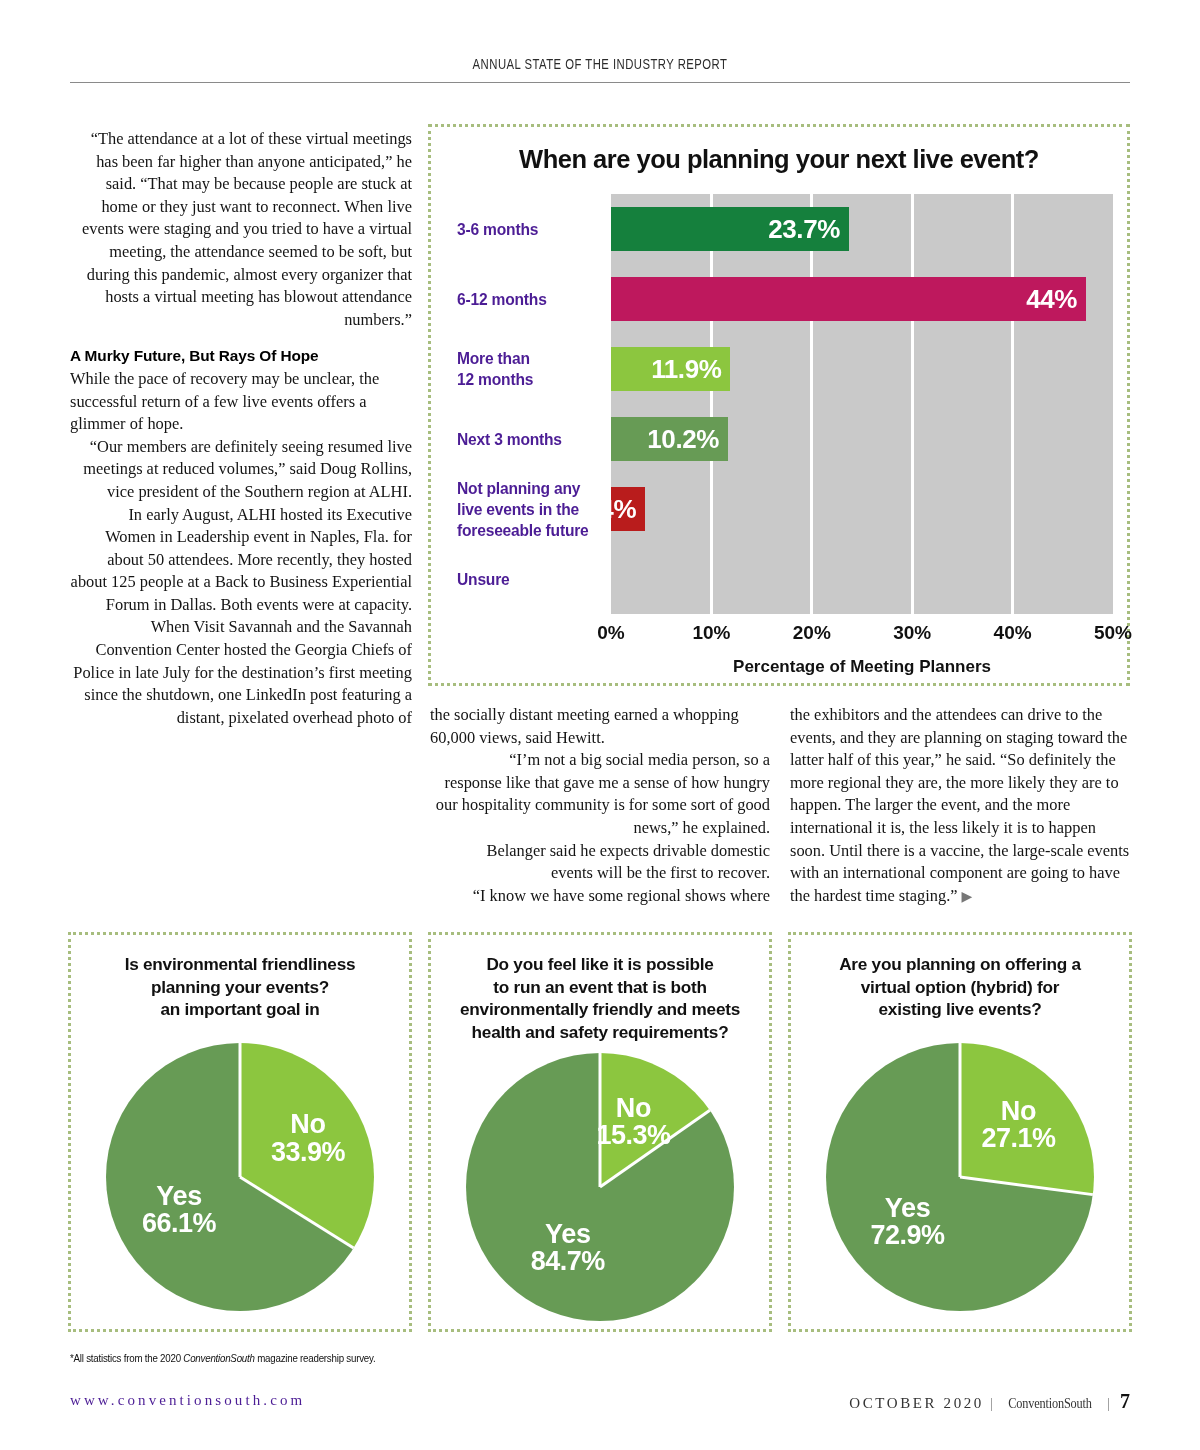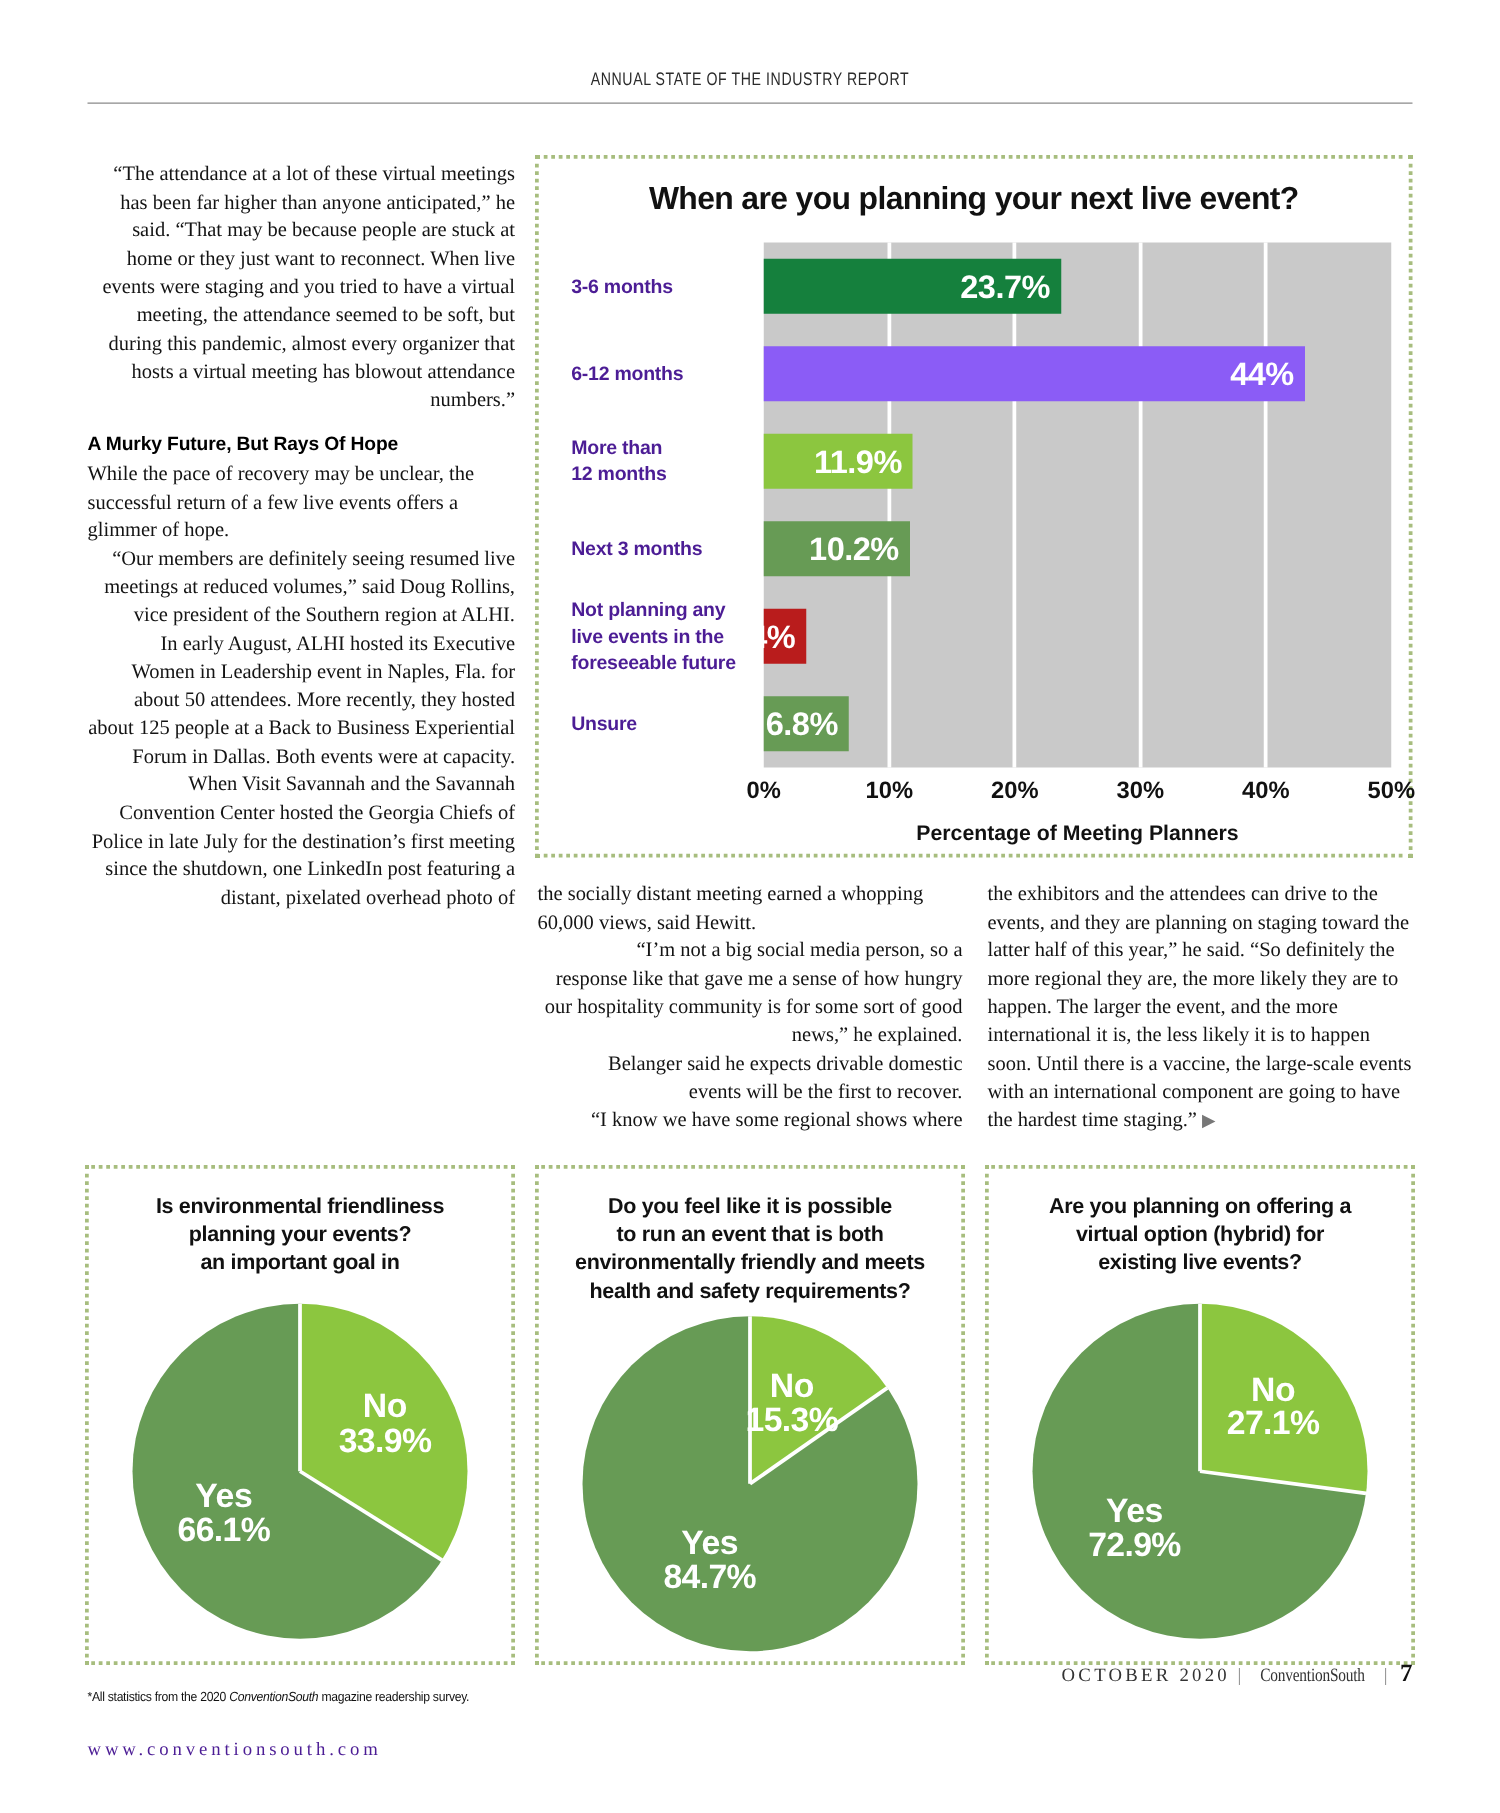--- a/index.html
+++ b/index.html
@@ -185,21 +185,21 @@
   }
   #footnote i{font-style:italic;}
   #footer-left{
     position:absolute;left:70px;top:1392px;
     font-family:"Liberation Serif", serif;
     font-size:15px;
     letter-spacing:3.1px;
     color:#4c1d95;
   }
   #footer-right{
-    position:absolute;right:70px;top:1328px;
+    position:absolute;right:70px;top:1390px;
     font-family:"Liberation Serif", serif;
     font-size:15px;
     color:#333;
     white-space:nowrap;
     margin-left:16px;
   }
   #footer-right .fr-month{letter-spacing:2.6px;}
   #footer-right .fr-sep{margin:0 6px;color:#888;}
   #footer-right .fr-brand{
     font-family:"Liberation Serif", serif;
@@ -248,42 +248,37 @@
         <div class="gridline" style="left: 98.9px;"></div>
         <div class="gridline" style="left: 199.3px;"></div>
         <div class="gridline" style="left: 299.7px;"></div>
         <div class="gridline" style="left: 400.1px;"></div>
         <div class="bar-row" style="top: 0px; height: 70px;">
           <div class="bar" style="width: 237.948px; background: #15803d; top: 13px;">
             <span class="bar-val">23.7%</span>
           </div>
         </div>
         <div class="bar-row" style="top: 70px; height: 70px;">
-          <div class="bar" style="width: 433px; background: #8b5cf6; top: 13px;">
+          <div class="bar" style="width: 475px; background: #be185d; top: 13px;">
             <span class="bar-val">44%</span>
           </div>
         </div>
         <div class="bar-row" style="top: 140px; height: 70px;">
           <div class="bar" style="width: 119.476px; background: rgb(140, 198, 63); top: 13px;">
             <span class="bar-val">11.9%</span>
           </div>
         </div>
         <div class="bar-row" style="top: 210px; height: 70px;">
           <div class="bar" style="width: 117px; background: rgb(103, 155, 85); top: 13px;">
             <span class="bar-val">10.2%</span>
           </div>
         </div>
         <div class="bar-row" style="top: 280px; height: 70px;">
           <div class="bar" style="width: 34.136px; background: #b91c1c; top: 13px; padding-left: 10px;">
             <span class="bar-val">3.4%</span>
-          </div>
-        </div>
-        <div class="bar-row" style="top: 350px; height: 70px;">
-          <div class="bar" style="width: 68.272px; background: rgb(103, 155, 85); top: 13px;">
-            <span class="bar-val">6.8%</span>
           </div>
         </div>
       </div>
     <div id="bar-cats">
         <div class="cat-wrap cat-label" style="top: 91.5px;">
           <div>3-6 months</div>
         </div>
         <div class="cat-wrap cat-label" style="top: 161.5px;">
           <div>6-12 months</div>
         </div>

